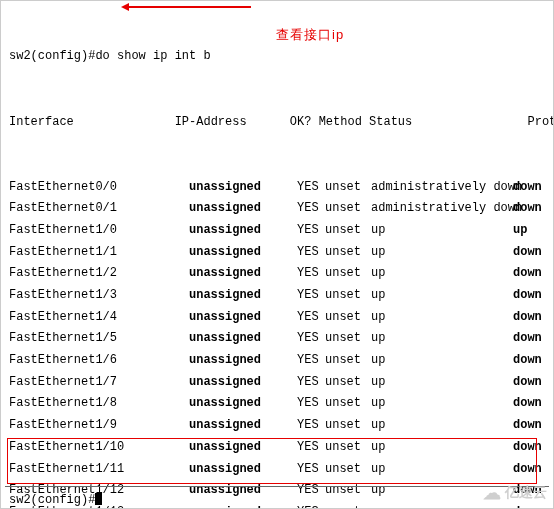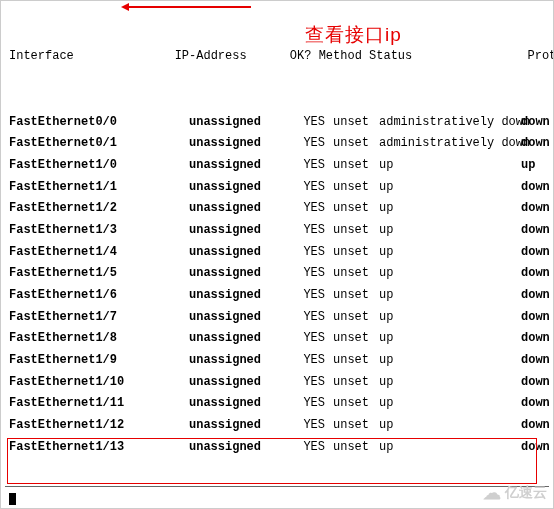--- a/index.html
+++ b/index.html
@@ -6,31 +6,31 @@
   body{
     width:554px;height:509px;
     font-family:"Courier New",Consolas,monospace;
     font-size:12px;line-height:21.7px;
     color:#000;background:#fff;
     position:relative;overflow:hidden;
     border:1px solid #ccc;box-sizing:border-box;
   }
   .terminal{padding:2px 4px 0 8px;white-space:pre;}
   .row{height:21.7px;}
-  .col-if{display:inline-block;width:180px;font-weight:bold;}
+  .col-if{display:inline-block;width:180px;}
   .col-ip{display:inline-block;width:108px;font-weight:bold;}
-  .col-ok{display:inline-block;width:28px;text-align:right;}
-  .col-mt{display:inline-block;width:46px;margin-left:8px;}
+  .col-ok{display:inline-block;width:28px;}
+  .col-mt{display:inline-block;width:46px;}
   .col-st{display:inline-block;width:142px;}
   .col-pr{display:inline-block;width:28px;font-weight:bold;}
   .hdr-wrap{display:inline-block;width:502px;}
   .annot{
     position:absolute;top:23px;left:275px;
     color:#e60000;font-family:SimSun,"Microsoft YaHei",sans-serif;
-    font-size:19px;letter-spacing:1px;margin-left:29px;
+    font-size:13px;letter-spacing:1px;
   }
   .arrow{
     position:absolute;top:2px;left:120px;width:130px;height:8px;
     pointer-events:none;
   }
   .arrow-line{
     position:absolute;top:3px;left:6px;right:0;height:1.5px;
     background:#e60000;
   }
   .arrow-head{
@@ -57,35 +57,36 @@
     position:absolute;right:6px;bottom:4px;
     font-family:Arial,sans-serif;font-size:14px;color:#cfcfcf;
     display:flex;align-items:center;gap:4px;font-weight:bold;
   }
   .wm-cloud{font-size:18px;line-height:14px;}
 </style>
 </head>
 <body>
 
 <div class="terminal">
+  <div class="row">sw2(config)#do show ip int b</div>
   <div class="row"><span class="hdr-wrap">Interface              IP-Address      OK? Method Status                Protocol</span></div>
   <div id="rows"><div class="row"><span class="col-if">FastEthernet0/0</span><span class="col-ip">unassigned</span><span class="col-ok">YES</span><span class="col-mt">unset</span><span class="col-st">administratively down</span><span class="col-pr">down</span></div><div class="row"><span class="col-if">FastEthernet0/1</span><span class="col-ip">unassigned</span><span class="col-ok">YES</span><span class="col-mt">unset</span><span class="col-st">administratively down</span><span class="col-pr">down</span></div><div class="row"><span class="col-if">FastEthernet1/0</span><span class="col-ip">unassigned</span><span class="col-ok">YES</span><span class="col-mt">unset</span><span class="col-st">up</span><span class="col-pr">up</span></div><div class="row"><span class="col-if">FastEthernet1/1</span><span class="col-ip">unassigned</span><span class="col-ok">YES</span><span class="col-mt">unset</span><span class="col-st">up</span><span class="col-pr">down</span></div><div class="row"><span class="col-if">FastEthernet1/2</span><span class="col-ip">unassigned</span><span class="col-ok">YES</span><span class="col-mt">unset</span><span class="col-st">up</span><span class="col-pr">down</span></div><div class="row"><span class="col-if">FastEthernet1/3</span><span class="col-ip">unassigned</span><span class="col-ok">YES</span><span class="col-mt">unset</span><span class="col-st">up</span><span class="col-pr">down</span></div><div class="row"><span class="col-if">FastEthernet1/4</span><span class="col-ip">unassigned</span><span class="col-ok">YES</span><span class="col-mt">unset</span><span class="col-st">up</span><span class="col-pr">down</span></div><div class="row"><span class="col-if">FastEthernet1/5</span><span class="col-ip">unassigned</span><span class="col-ok">YES</span><span class="col-mt">unset</span><span class="col-st">up</span><span class="col-pr">down</span></div><div class="row"><span class="col-if">FastEthernet1/6</span><span class="col-ip">unassigned</span><span class="col-ok">YES</span><span class="col-mt">unset</span><span class="col-st">up</span><span class="col-pr">down</span></div><div class="row"><span class="col-if">FastEthernet1/7</span><span class="col-ip">unassigned</span><span class="col-ok">YES</span><span class="col-mt">unset</span><span class="col-st">up</span><span class="col-pr">down</span></div><div class="row"><span class="col-if">FastEthernet1/8</span><span class="col-ip">unassigned</span><span class="col-ok">YES</span><span class="col-mt">unset</span><span class="col-st">up</span><span class="col-pr">down</span></div><div class="row"><span class="col-if">FastEthernet1/9</span><span class="col-ip">unassigned</span><span class="col-ok">YES</span><span class="col-mt">unset</span><span class="col-st">up</span><span class="col-pr">down</span></div><div class="row"><span class="col-if">FastEthernet1/10</span><span class="col-ip">unassigned</span><span class="col-ok">YES</span><span class="col-mt">unset</span><span class="col-st">up</span><span class="col-pr">down</span></div><div class="row"><span class="col-if">FastEthernet1/11</span><span class="col-ip">unassigned</span><span class="col-ok">YES</span><span class="col-mt">unset</span><span class="col-st">up</span><span class="col-pr">down</span></div><div class="row"><span class="col-if">FastEthernet1/12</span><span class="col-ip">unassigned</span><span class="col-ok">YES</span><span class="col-mt">unset</span><span class="col-st">up</span><span class="col-pr">down</span></div><div class="row"><span class="col-if">FastEthernet1/13</span><span class="col-ip">unassigned</span><span class="col-ok">YES</span><span class="col-mt">unset</span><span class="col-st">up</span><span class="col-pr">down</span></div></div>
 </div>
 
 <div class="annot">查看接口ip</div>
 
 <div class="arrow">
   <div class="arrow-head"></div>
     <div class="arrow-line"></div>
 </div>
 
 <div class="redbox"></div>
 
 <div class="sep"></div>
 
 <div class="prompt2">
-  <span class="cursor"></span>
+  <span>sw2(config)#</span><span class="cursor"></span>
 </div>
 
 <div class="wm">
   <span class="wm-cloud">☁</span>
   <span>亿速云</span>
 </div>
 
 </body></html>

